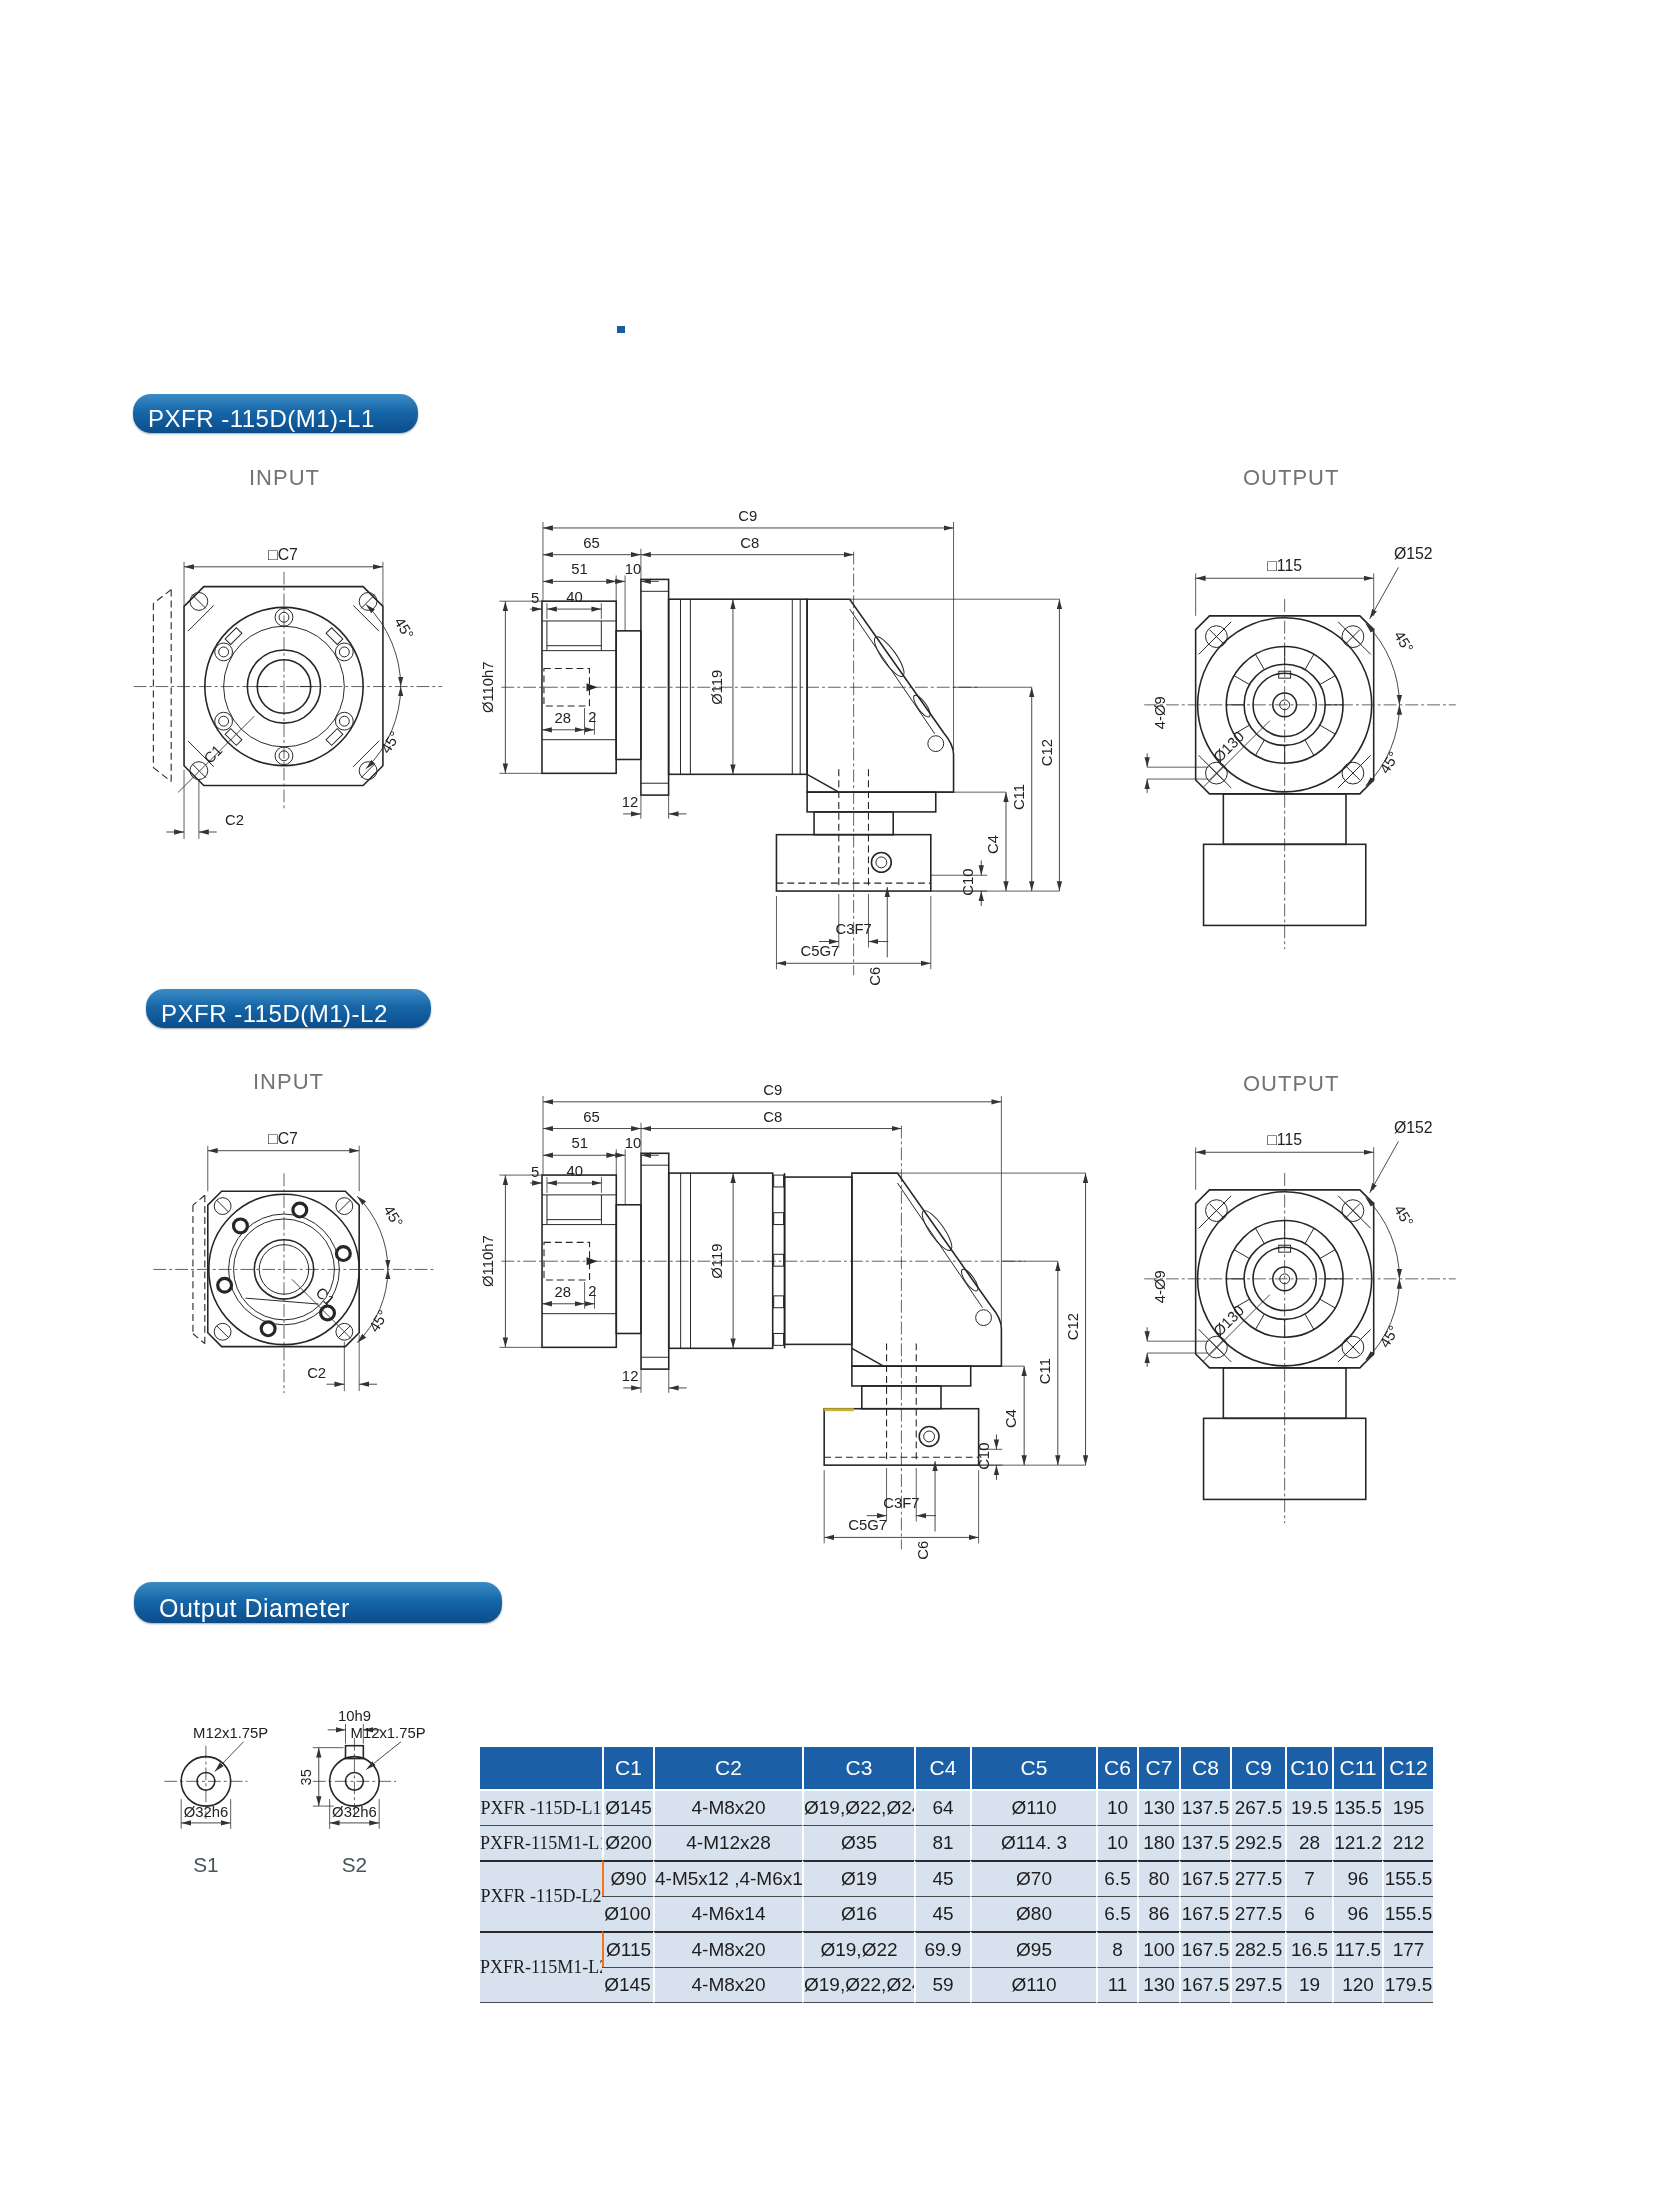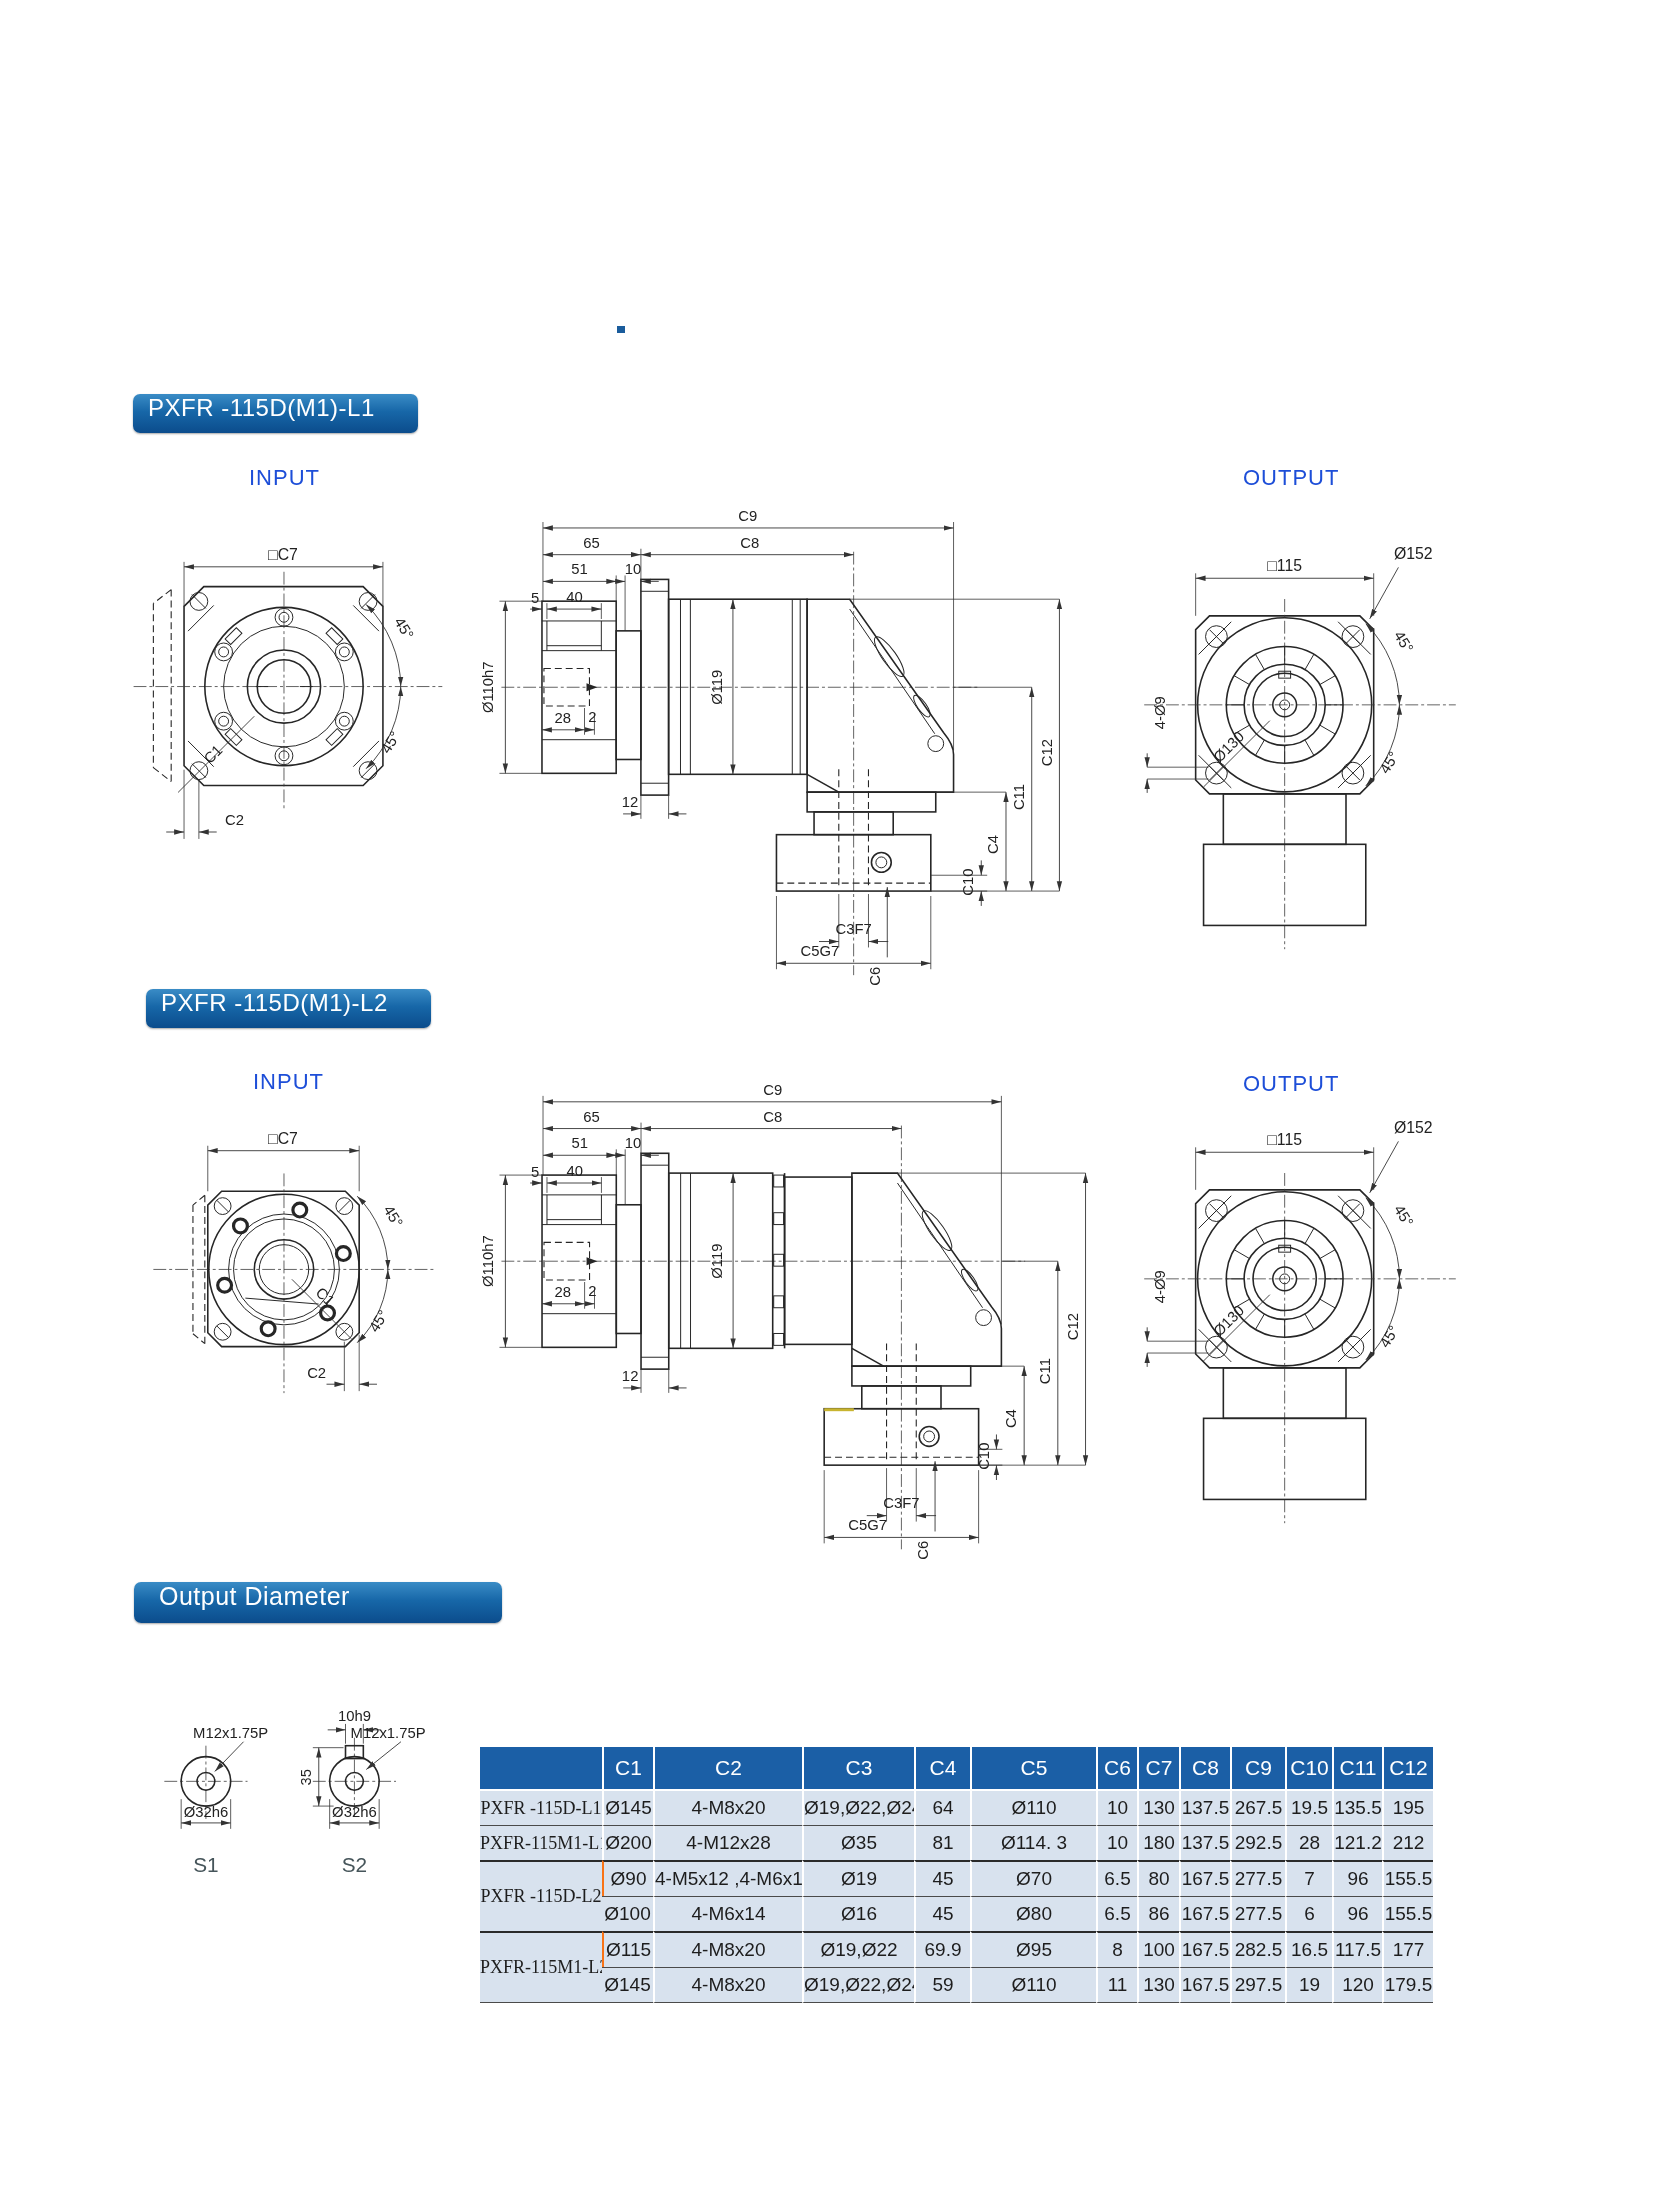--- a/index.html
+++ b/index.html
@@ -1,27 +1,27 @@
 <!DOCTYPE html>
 <html><head>
 <meta charset="utf-8">
 <style>
   html,body { margin:0; padding:0; background:#e8e8e8; }
   #page {
     position:relative; width:1658px; height:2211px; background:#ffffff;
     font-family:"Liberation Sans", sans-serif; overflow:hidden; margin:0 auto;
   }
   .badge {
-    position:absolute; color:#fff; border-radius:7px;
+    position:absolute; color:#fff; border-radius:18px;
     background:linear-gradient(180deg,#3a8cc6 0%, #1767a8 45%, #0b4c8c 100%);
     box-shadow:0 1px 2px rgba(0,0,0,.35);
-    display:flex; align-items:flex-start; letter-spacing:0.5px;
+    display:flex; align-items:flex-end; letter-spacing:0.5px;
   }
   .section-label {
-    position:absolute; color:#1d4ed8; font-size:22px; letter-spacing:1px;
+    position:absolute; color:#737373; font-size:22px; letter-spacing:1px;
   }
   .speck { position:absolute; background:#1a5c9c; }
 
   
   svg { position:absolute; overflow:visible; }
   .ol { fill:none; stroke:#262626; stroke-width:1.6; }
   .tl { fill:none; stroke:#262626; stroke-width:1; }
   .xl { fill:none; stroke:#333; stroke-width:.8; }
   .dl { fill:none; stroke:#333; stroke-width:.9; }
   .cl { fill:none; stroke:#3a3a3a; stroke-width:.8; stroke-dasharray:13 3 3 3; }

